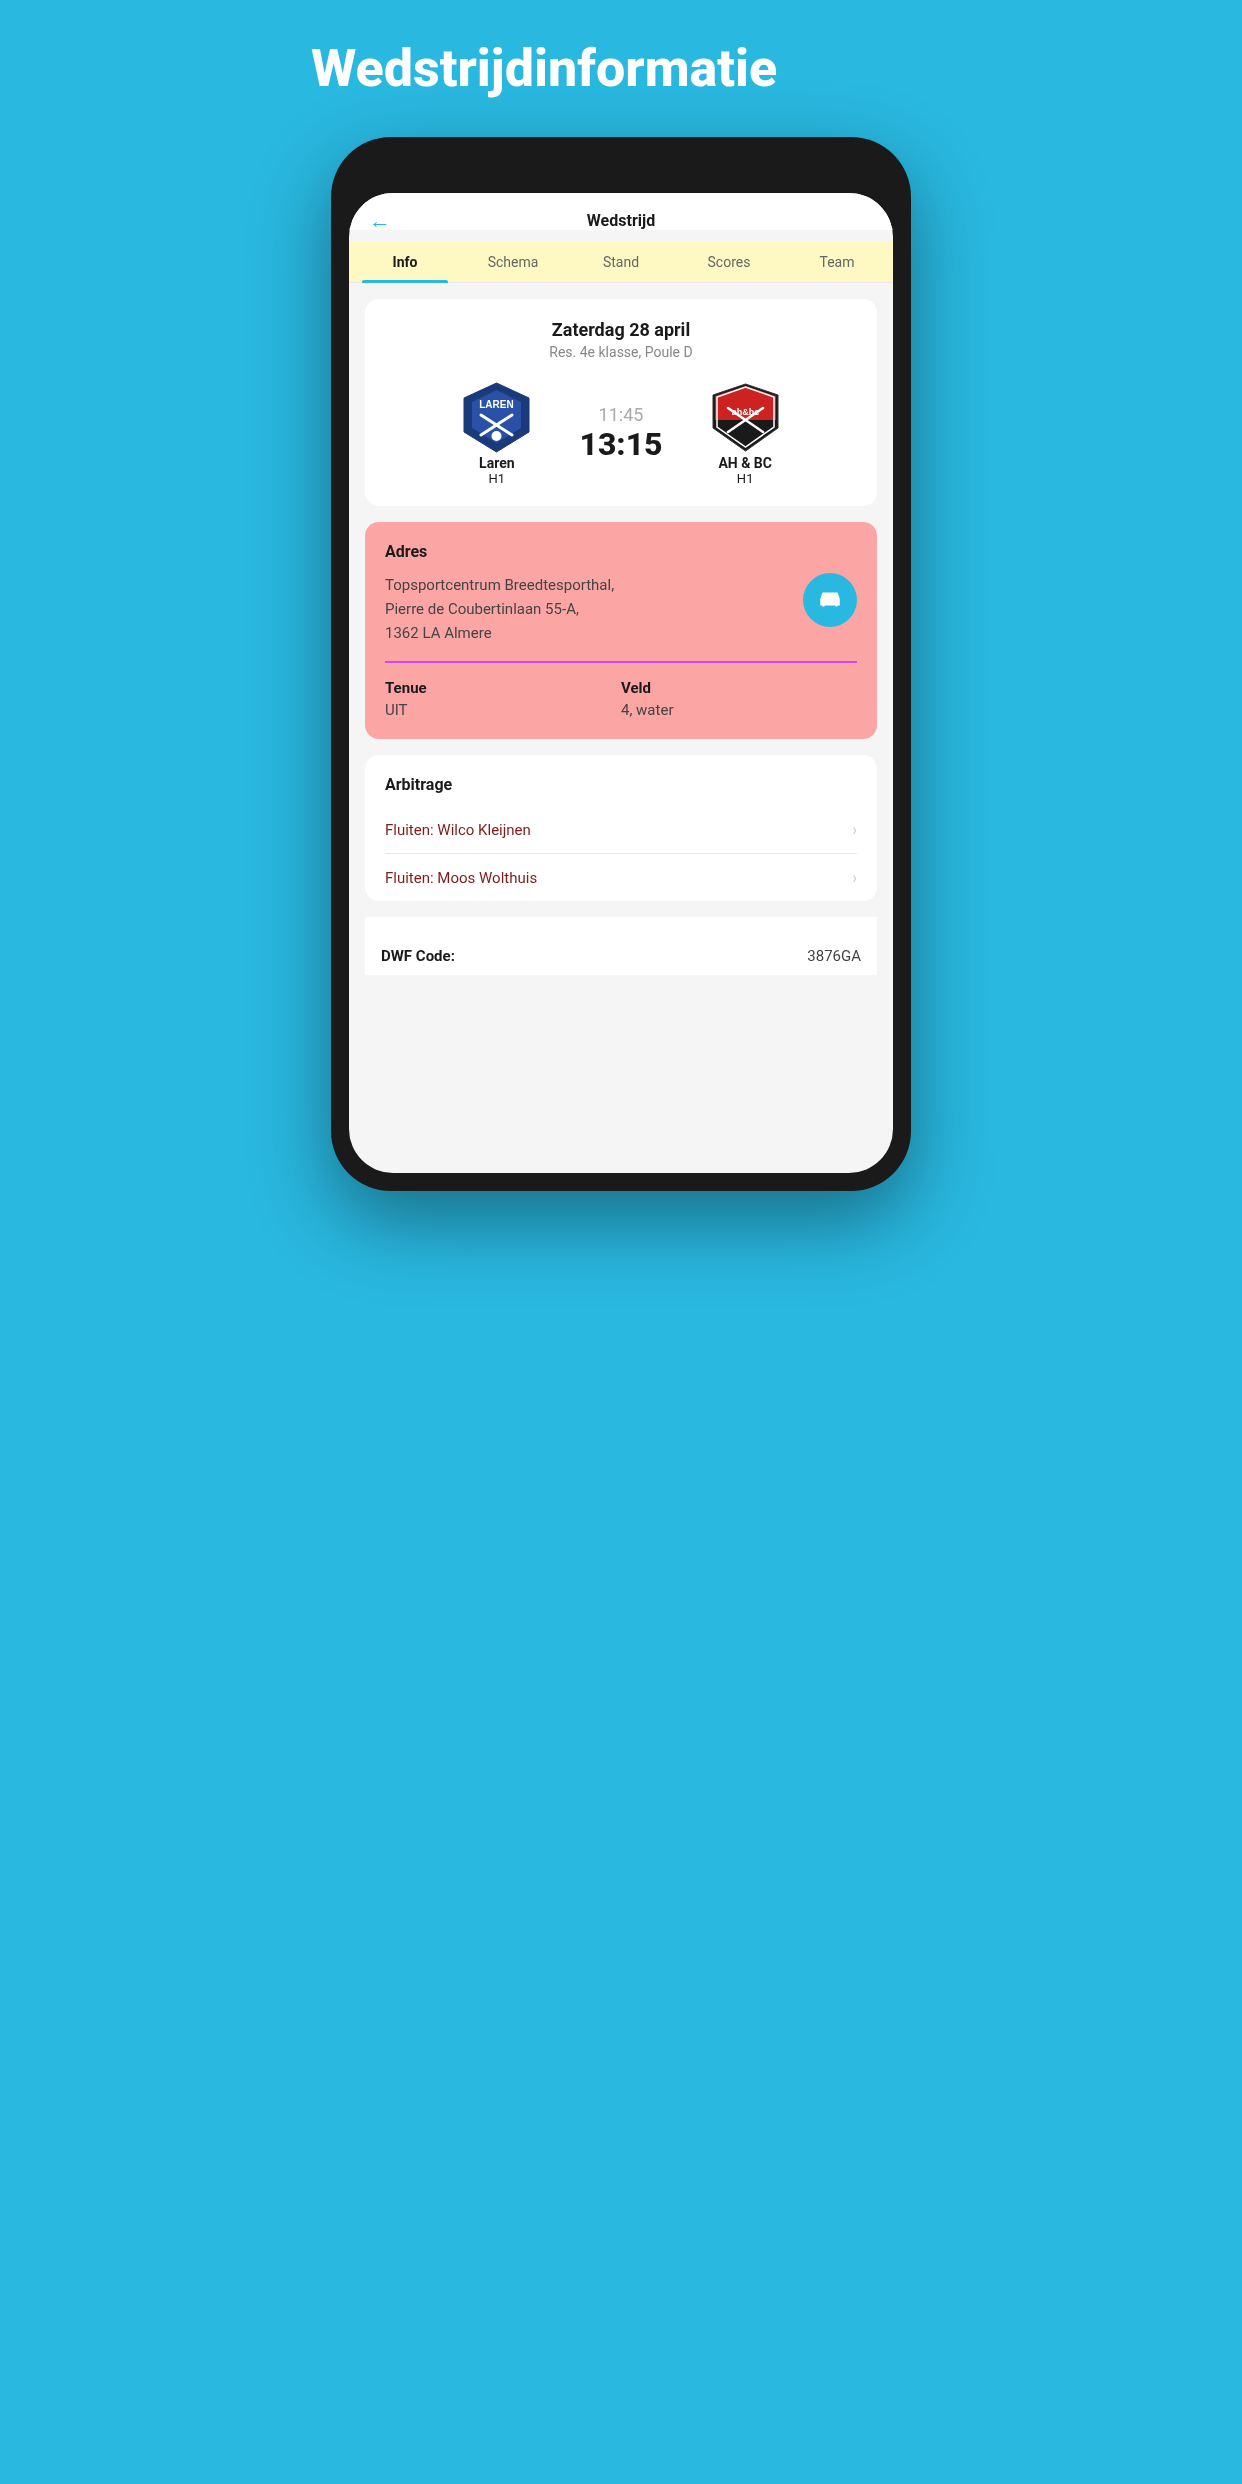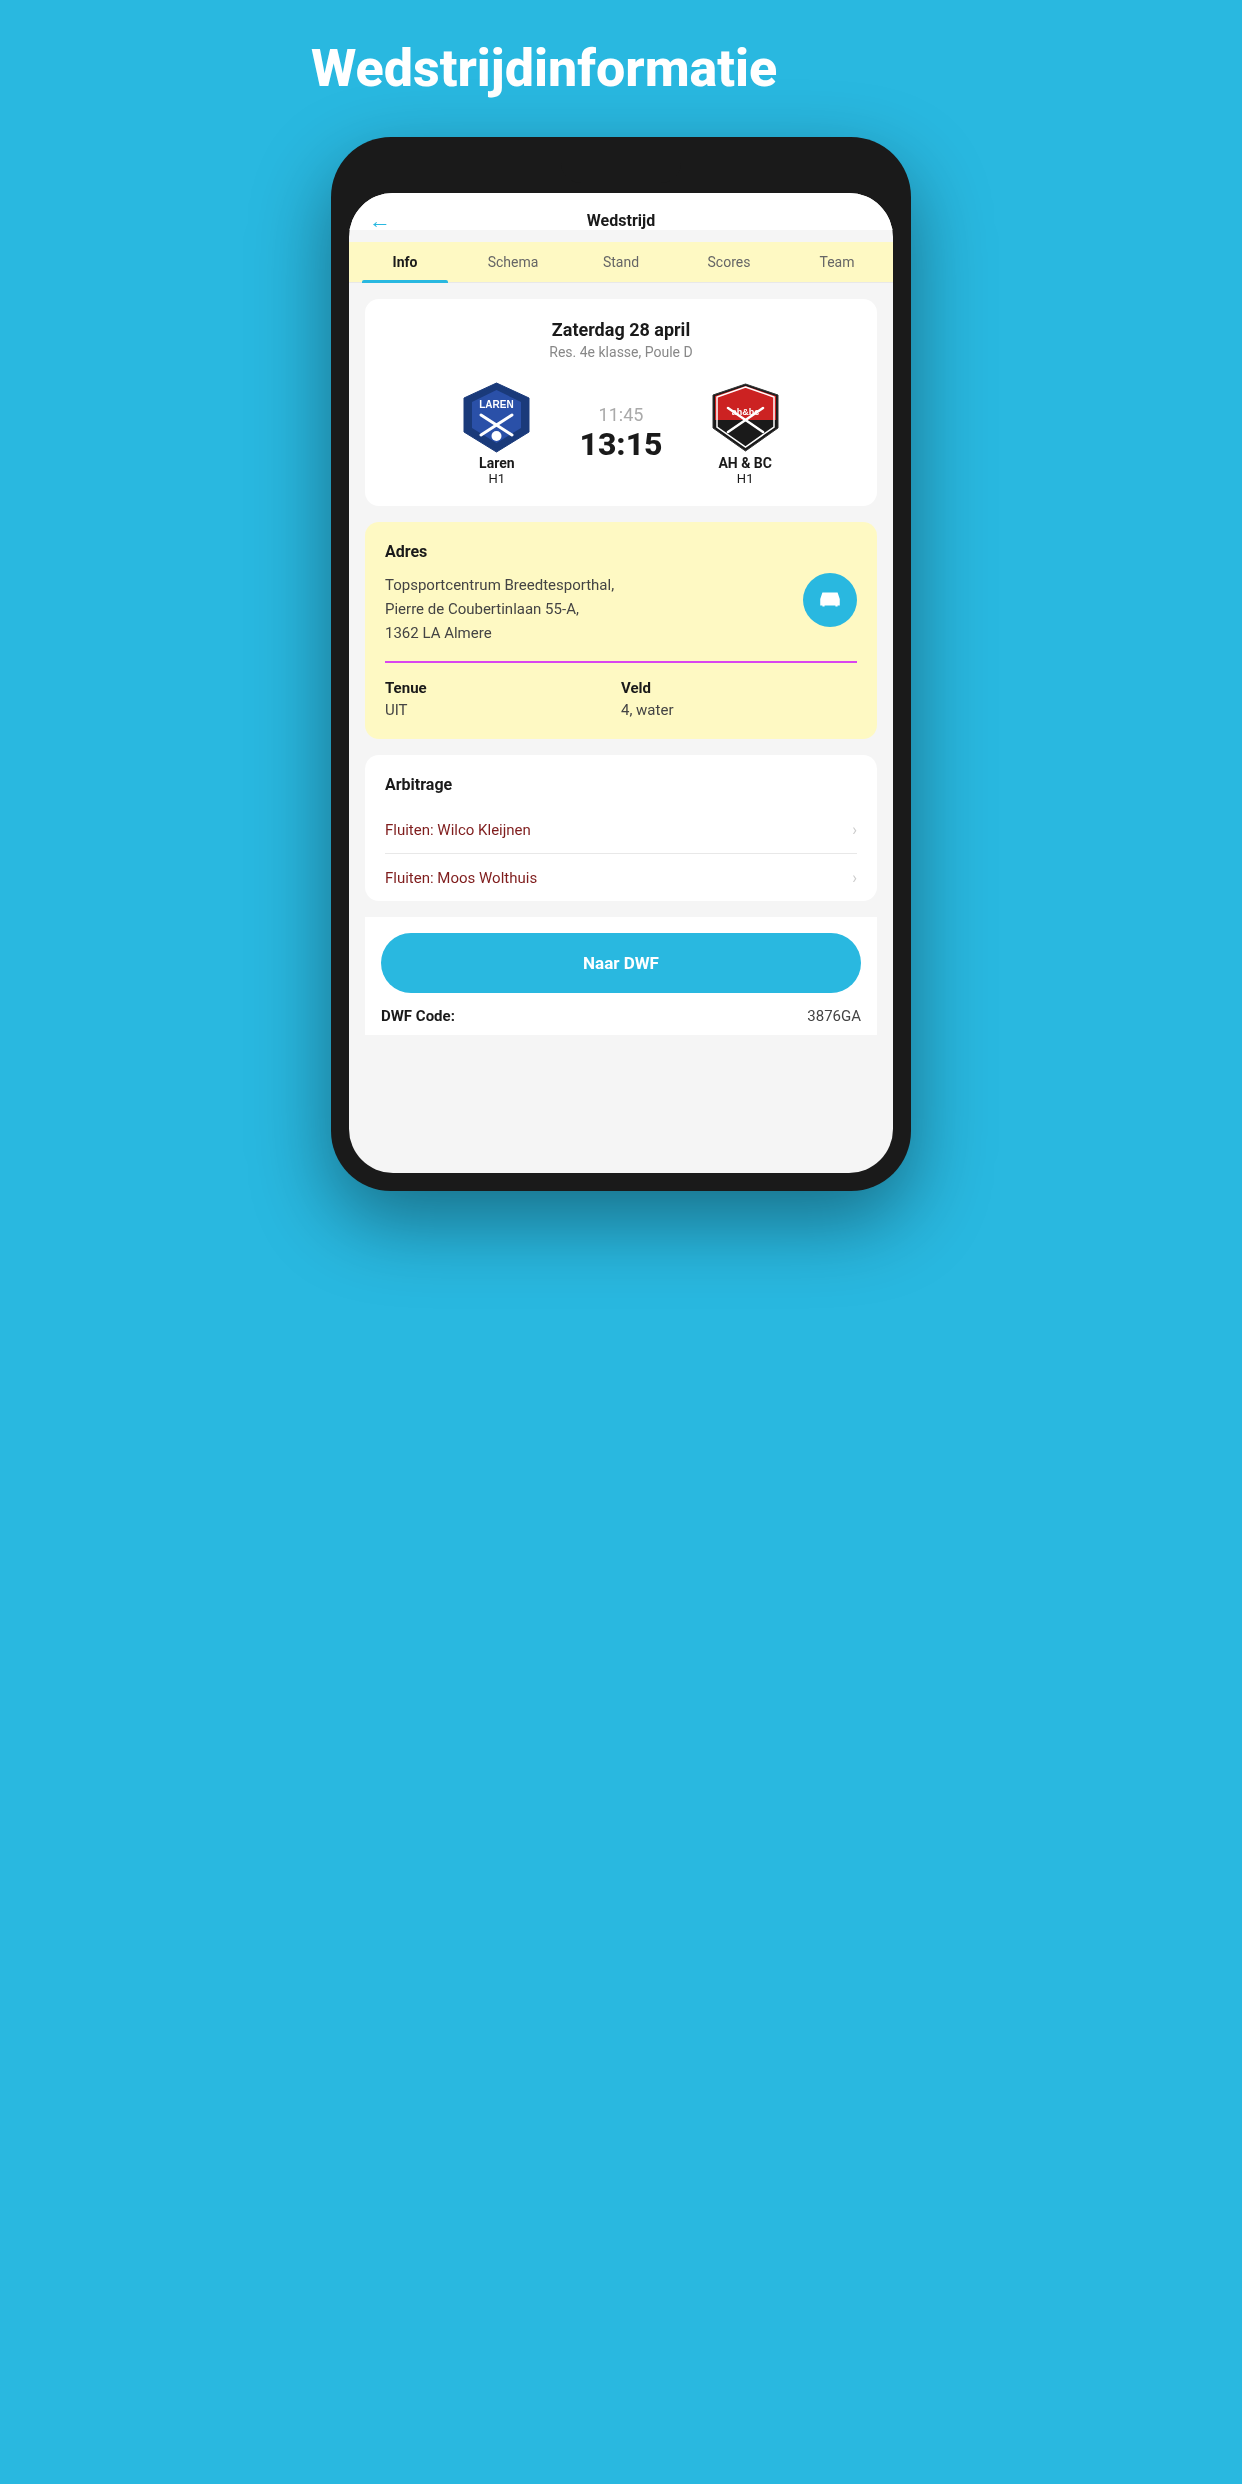--- a/index.html
+++ b/index.html
@@ -184,21 +184,21 @@
     }
 
     .score-main {
       font-size: 32px;
       font-weight: 800;
       color: #1a1a1a;
     }
 
     
     .info-section {
-      background: #fef9c3;
+      background: #fca5a5;
       border-radius: 14px;
       padding: 20px;
       margin-bottom: 16px;
     }
 
     .section-label {
       font-size: 16px;
       font-weight: 700;
       color: #1a1a1a;
       margin-bottom: 12px;
@@ -447,21 +447,20 @@
           <div class="arbitrage-name">Fluiten: Wilco Kleijnen</div>
           <div class="chevron">›</div>
         </div>
         <div class="arbitrage-item">
           <div class="arbitrage-name">Fluiten: Moos Wolthuis</div>
           <div class="chevron">›</div>
         </div>
       </div>
 
       <div class="dwf-section">
-        <div class="dwf-btn">Naar DWF</div>
         <div class="dwf-code-row">
           <div class="dwf-code-label">DWF Code:</div>
           <div class="dwf-code-value">3876GA</div>
         </div>
       </div>
 
     </div>
   </div>
 </div>
 

